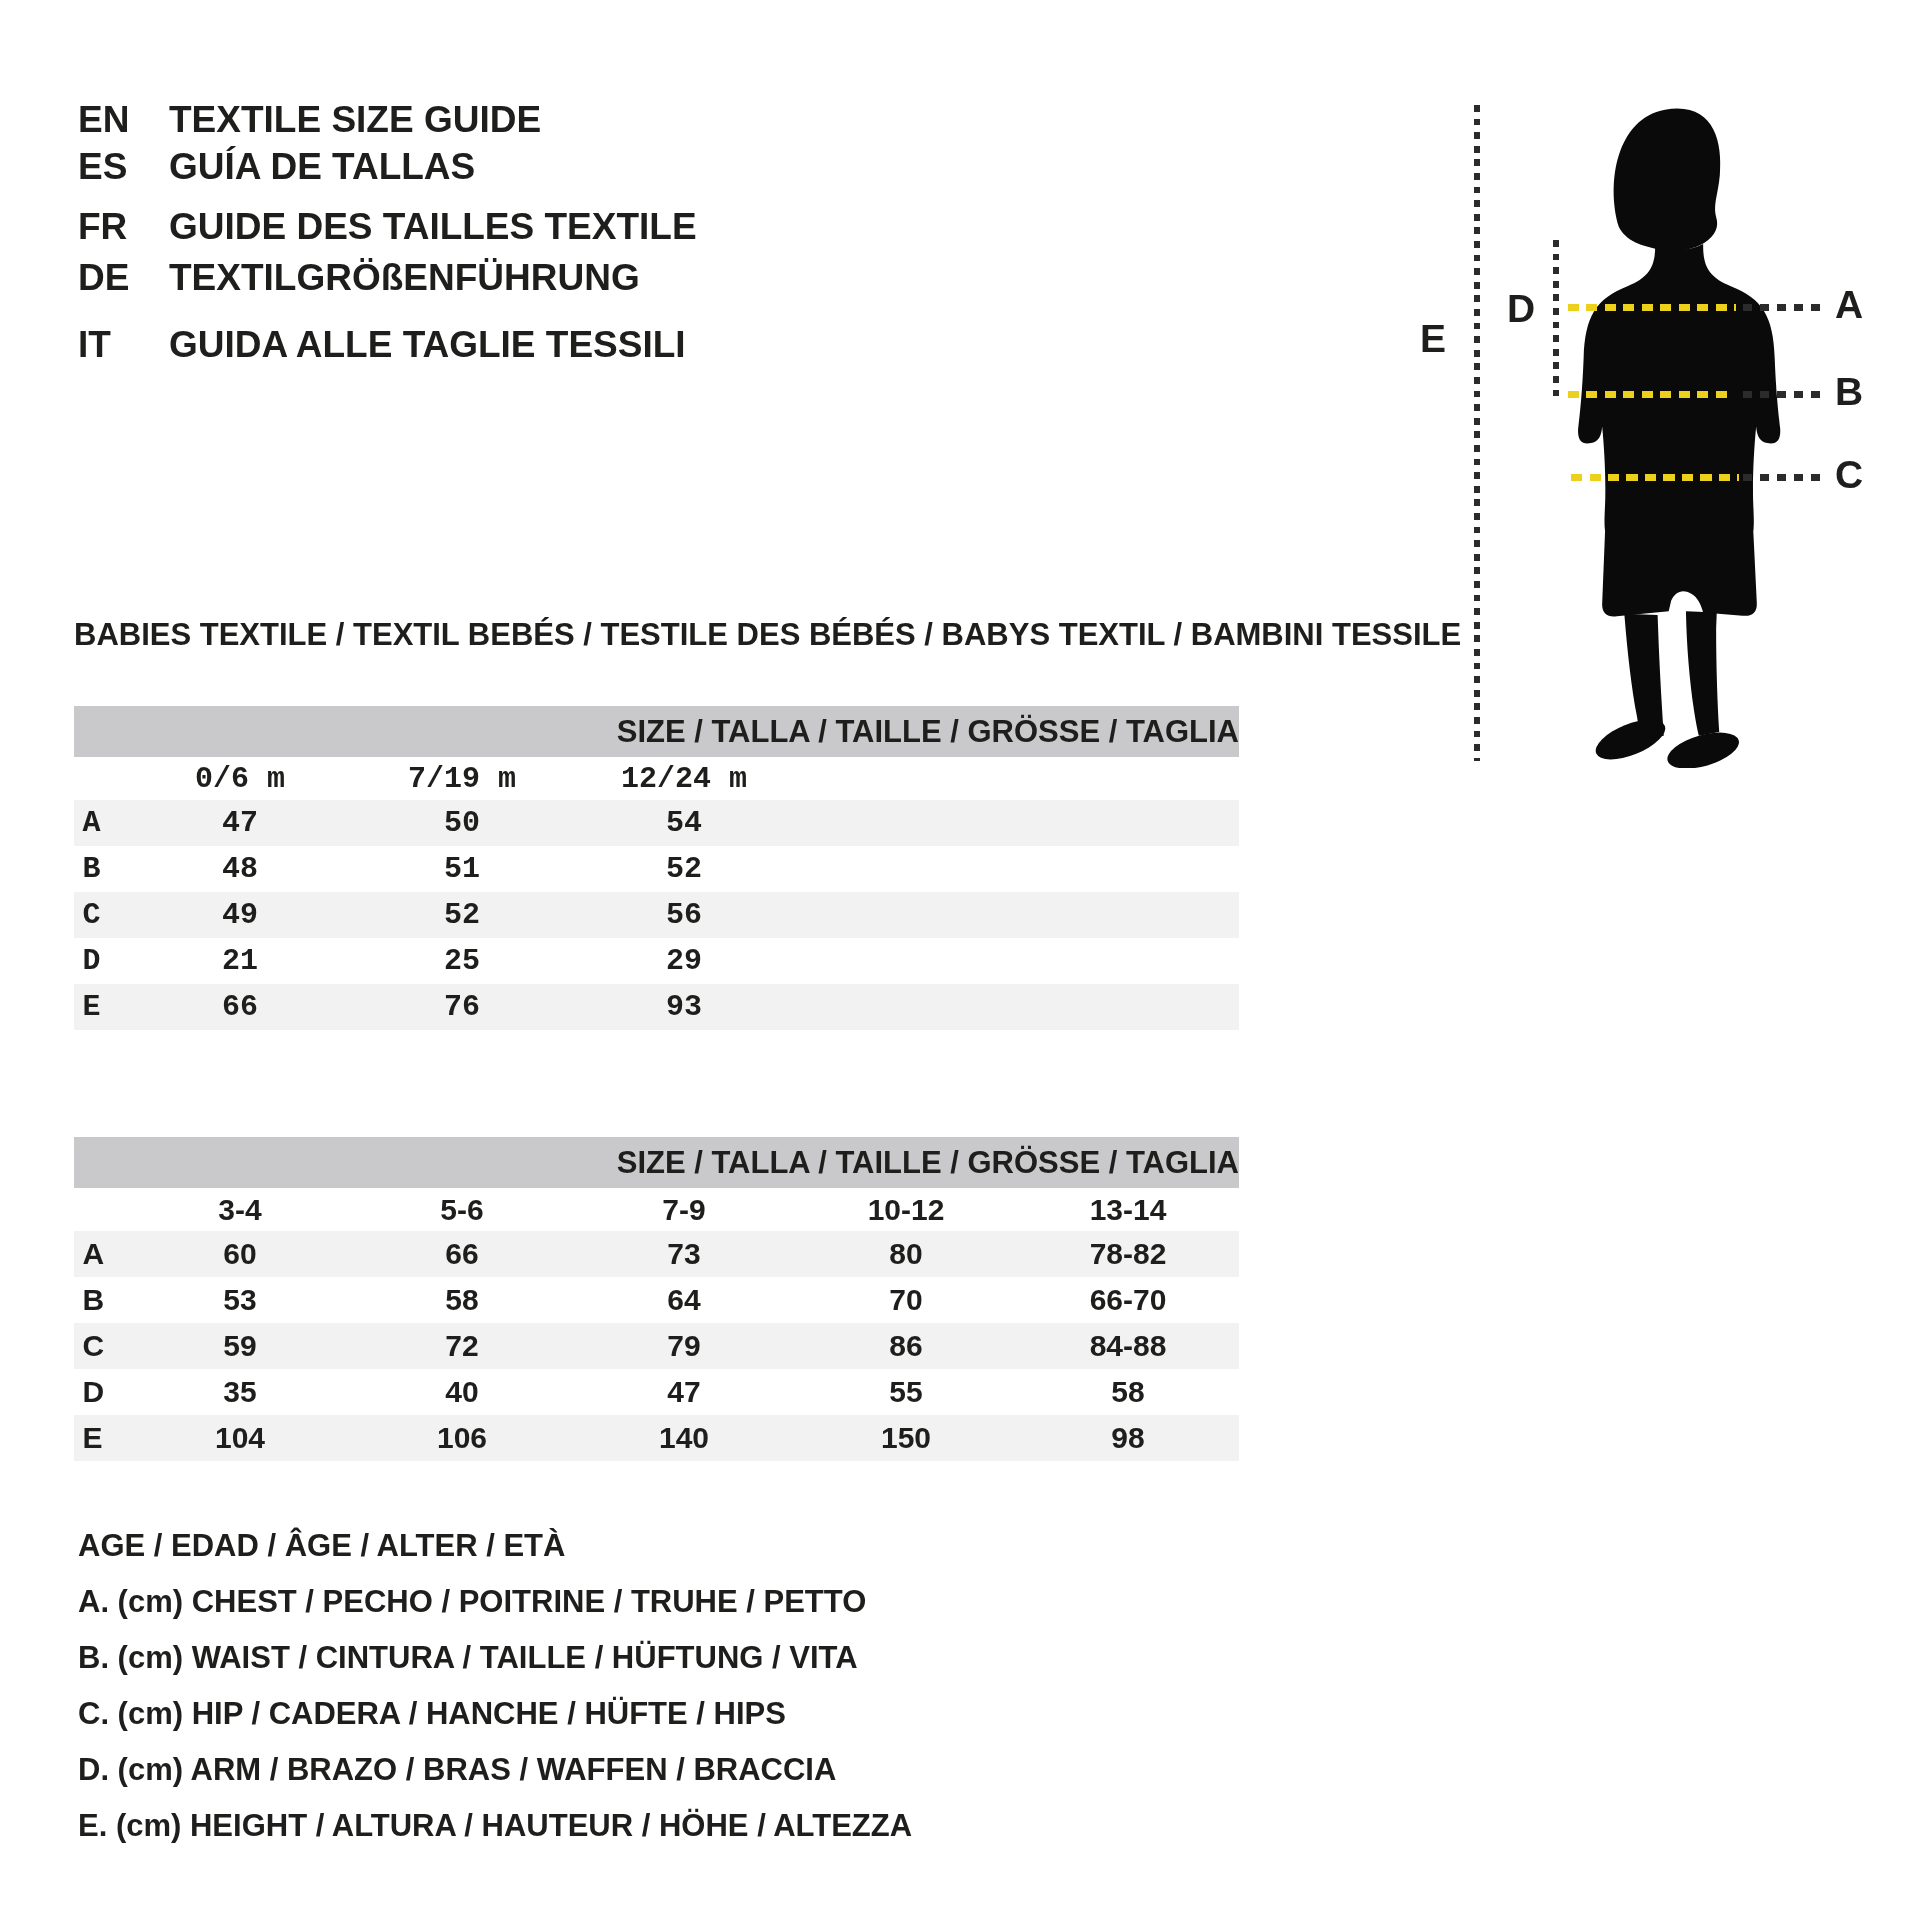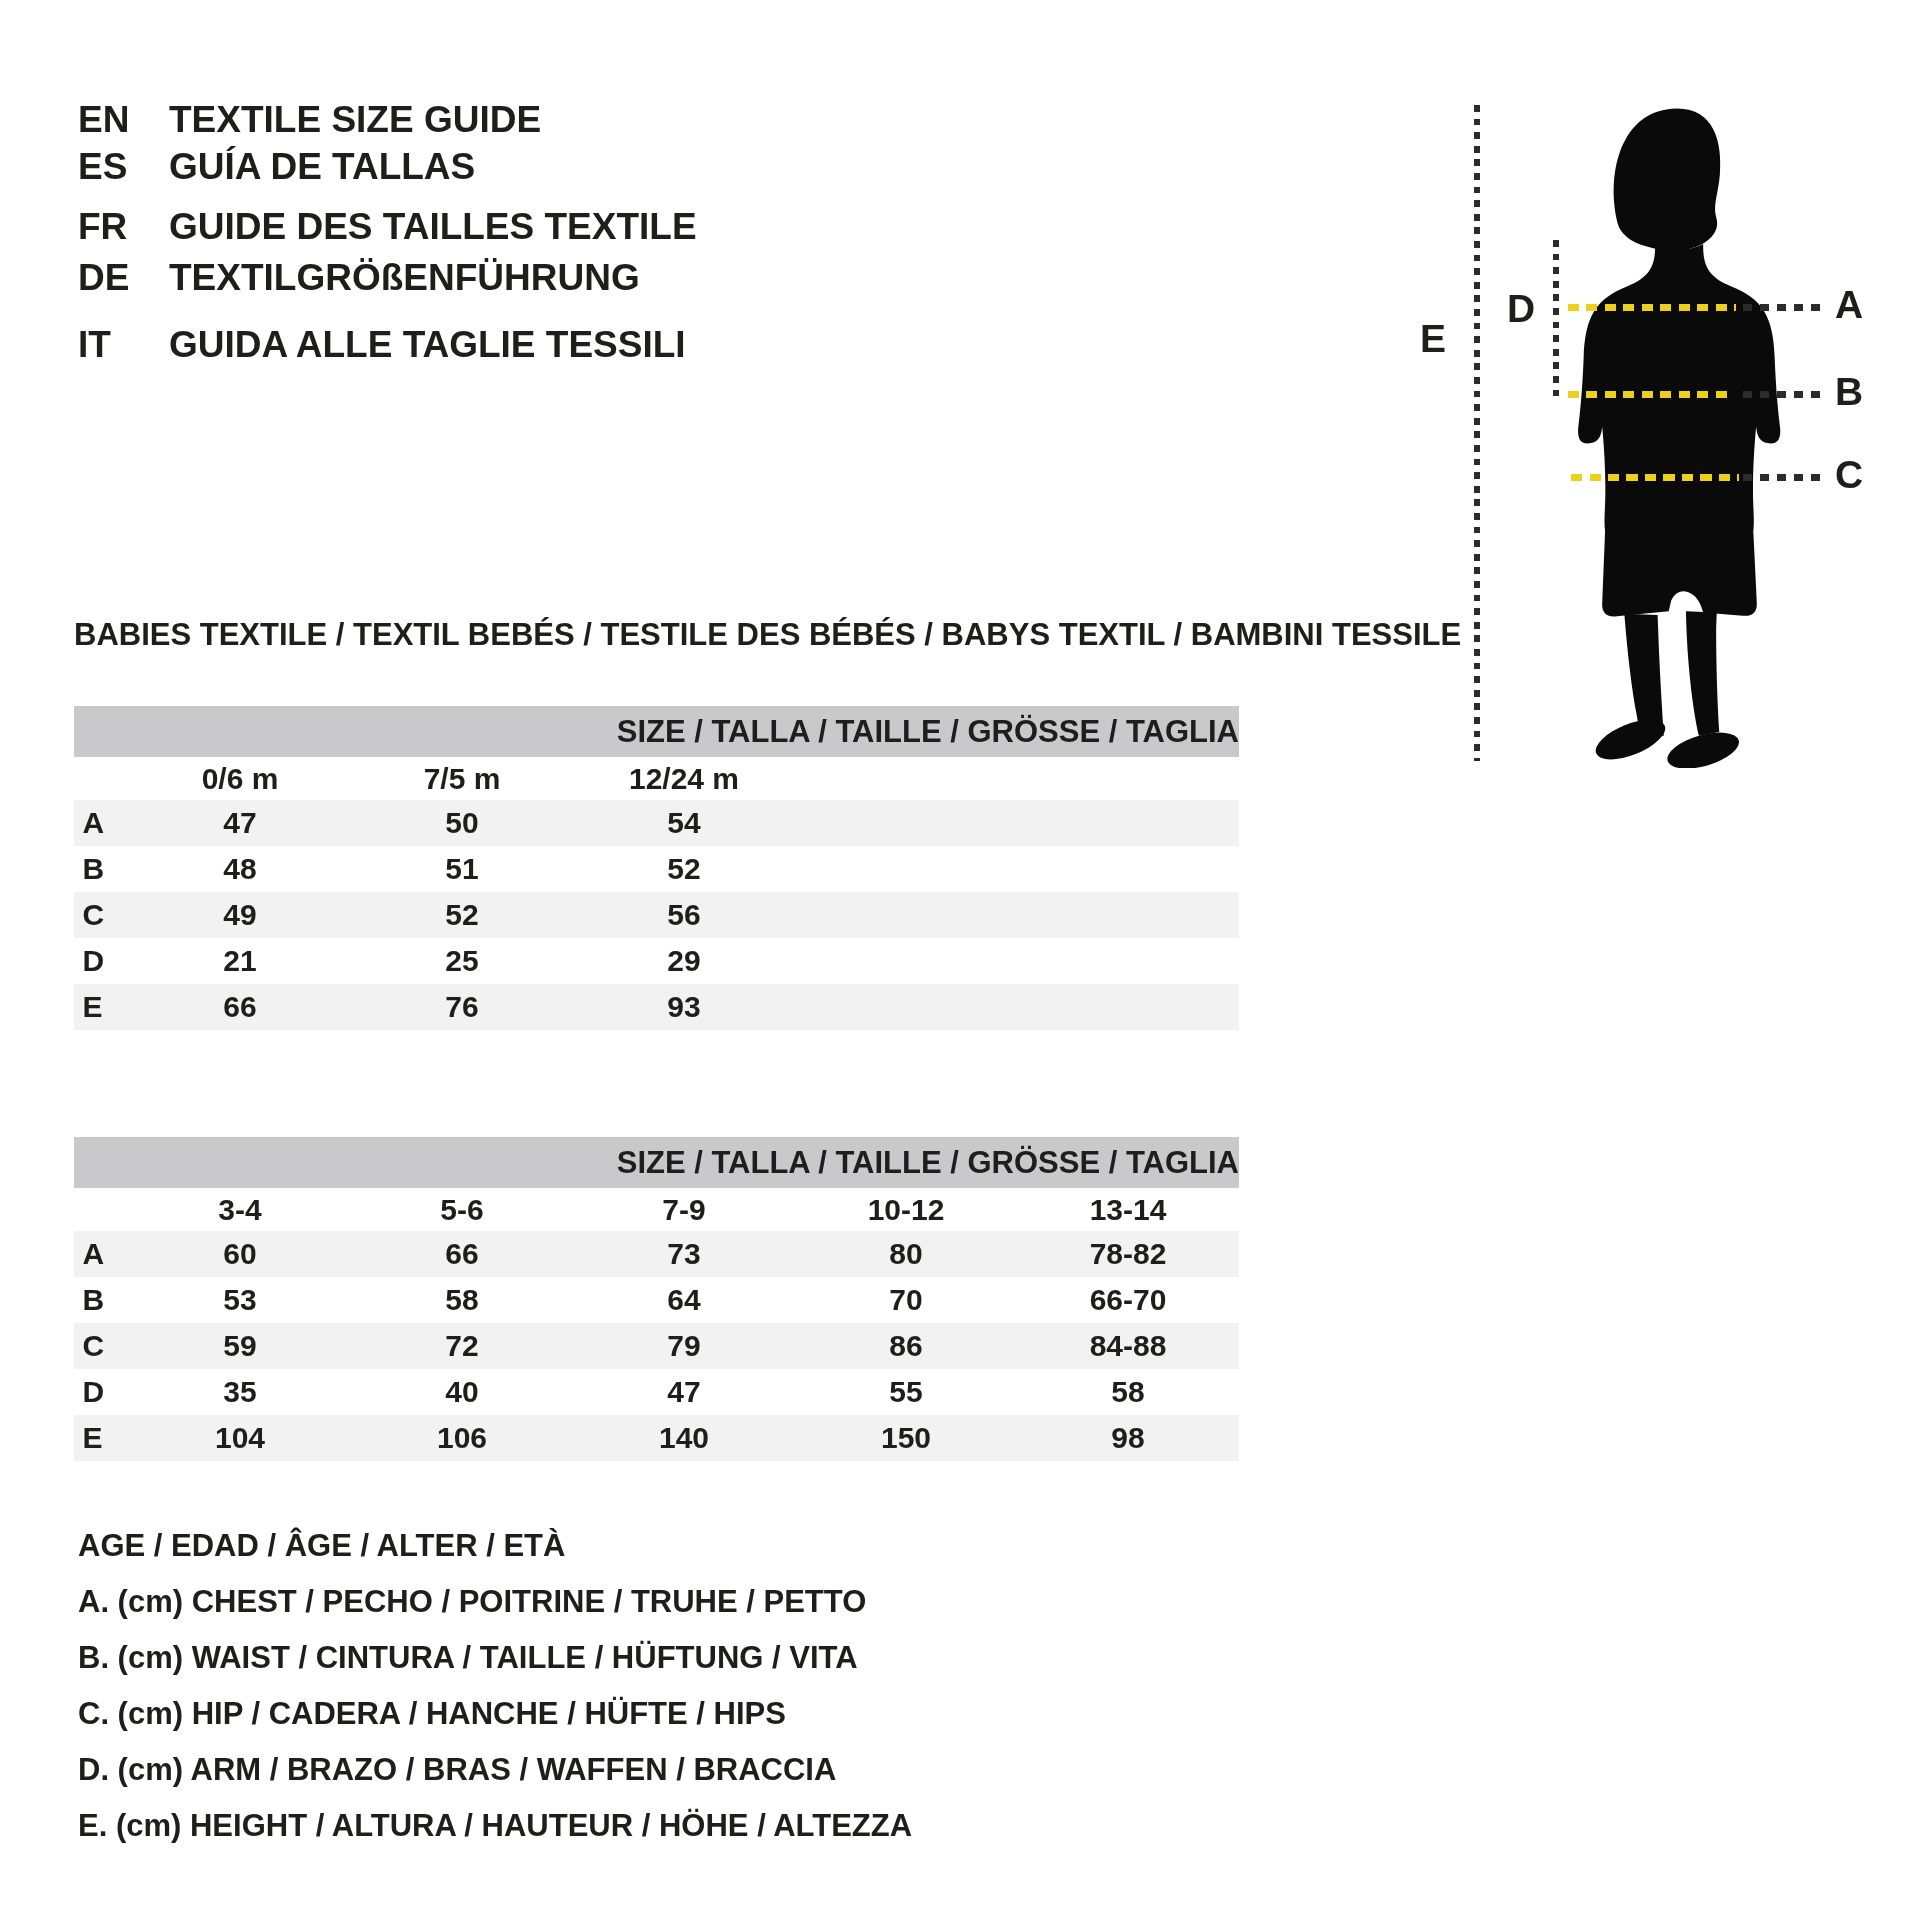--- a/index.html
+++ b/index.html
@@ -23,21 +23,21 @@
   .section-title{font-size:31px;line-height:37px;white-space:nowrap;}
 
   
   .size-table{position:absolute;left:74px;width:1165px;}
   .thead{
     height:51px;background:#c9c9cb;display:flex;align-items:center;
     padding-left:8.6px;box-sizing:border-box;justify-content:flex-end;
   }
   .thead span{font-size:31px;white-space:nowrap;}
   .trow{display:grid;align-items:center;}
-  .babies-grid{grid-template-columns:55px repeat(3,222px);}
+  .babies-grid{grid-template-columns:55px repeat(3,222px);font-family:Liberation Mono, monospace;}
   .children-grid{grid-template-columns:55px repeat(5,222px);}
   .sizes-row{height:43px;background:#ffffff;}
   .data-row{height:46px;}
   .row-striped{background:#f2f2f2;}
   .row-plain{background:#ffffff;}
   .cell{font-size:30px;text-align:center;}
   .letter-cell{text-align:left;padding-left:8.6px;font-size:30px;}
 
   
   .legend-line{position:absolute;left:78px;font-size:31px;line-height:38px;white-space:nowrap;}
@@ -147,21 +147,21 @@
 
   <div class="abs section-title" style="left:74px;top:616px">BABIES TEXTILE / TEXTIL BEBÉS / TESTILE DES BÉBÉS / BABYS TEXTIL / BAMBINI TESSILE</div>
 
   <div class="size-table" style="top:706px">
     <div class="thead">
       <span>SIZE / TALLA / TAILLE / GRÖSSE / TAGLIA</span>
     </div>
     <div class="trow babies-grid sizes-row">
       <span class="letter-cell"></span>
       <span class="cell">0/6 m</span>
-      <span class="cell">7/5 m</span>
+      <span class="cell">7/19 m</span>
       <span class="cell">12/24 m</span>
     </div>
     <div class="trow babies-grid data-row row-striped">
       <span class="letter-cell">A</span>
       <span class="cell">47</span>
       <span class="cell">50</span>
       <span class="cell">54</span>
     </div>
     <div class="trow babies-grid data-row row-plain">
       <span class="letter-cell">B</span>

